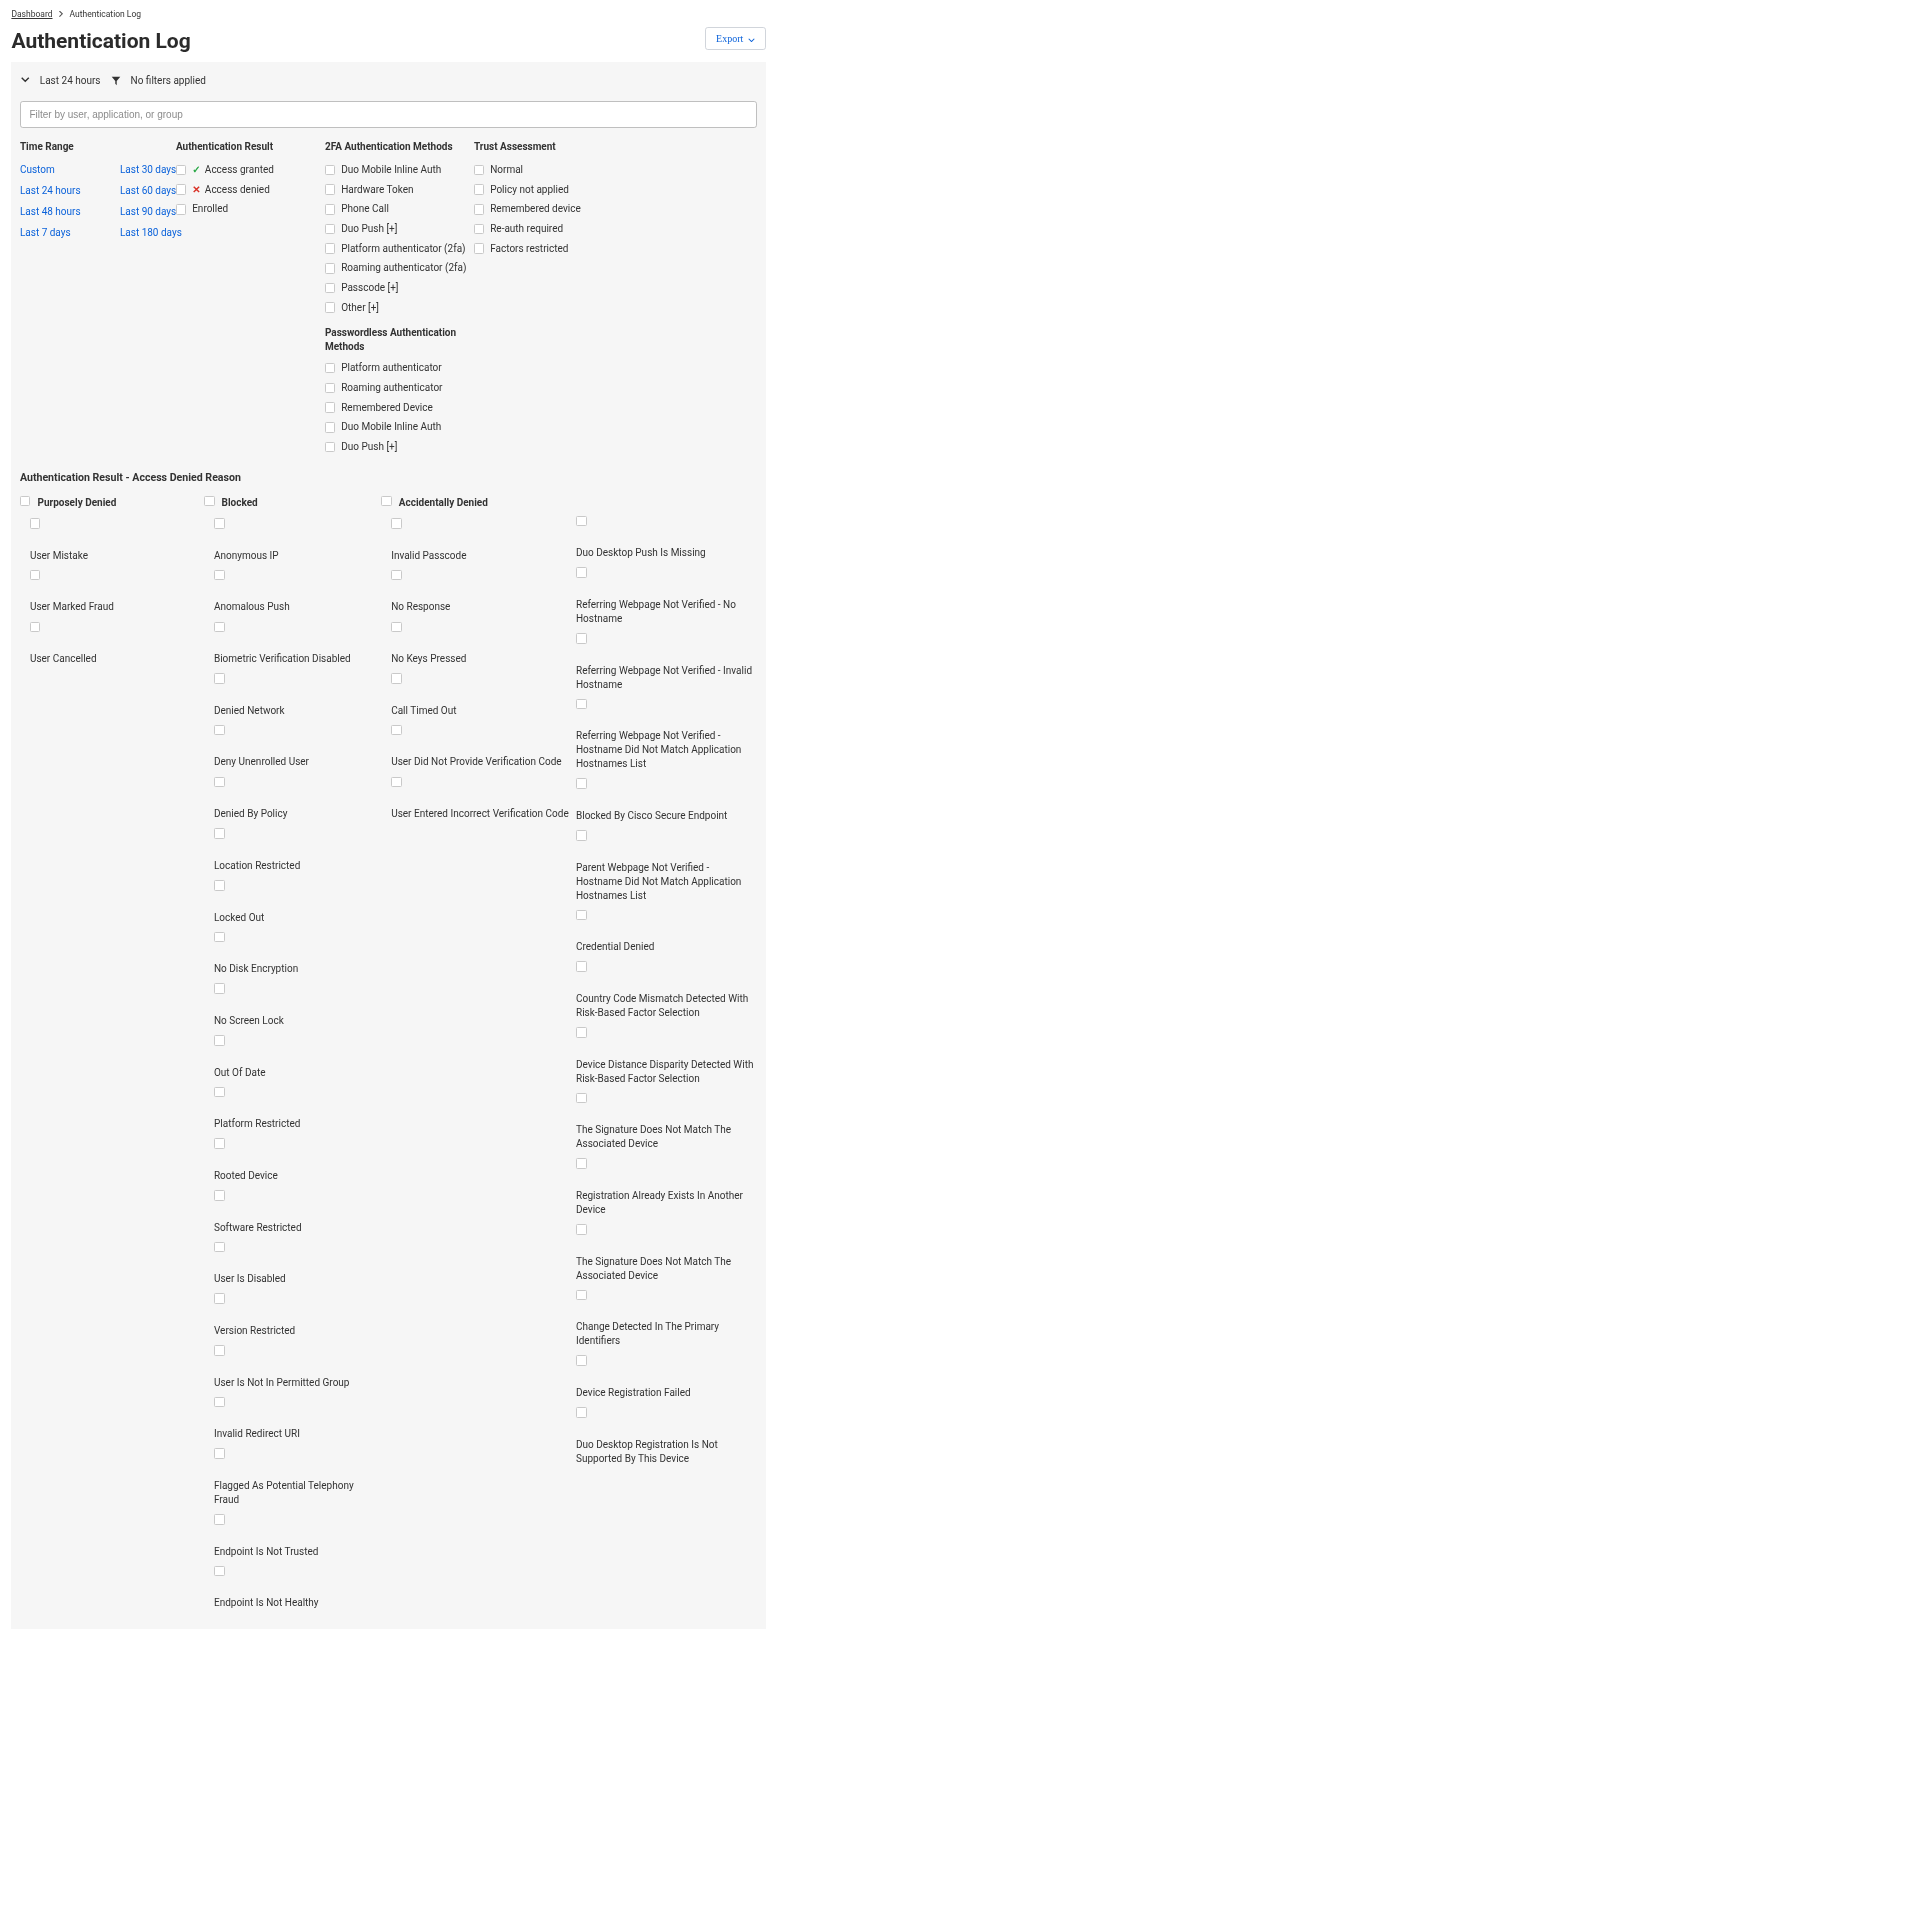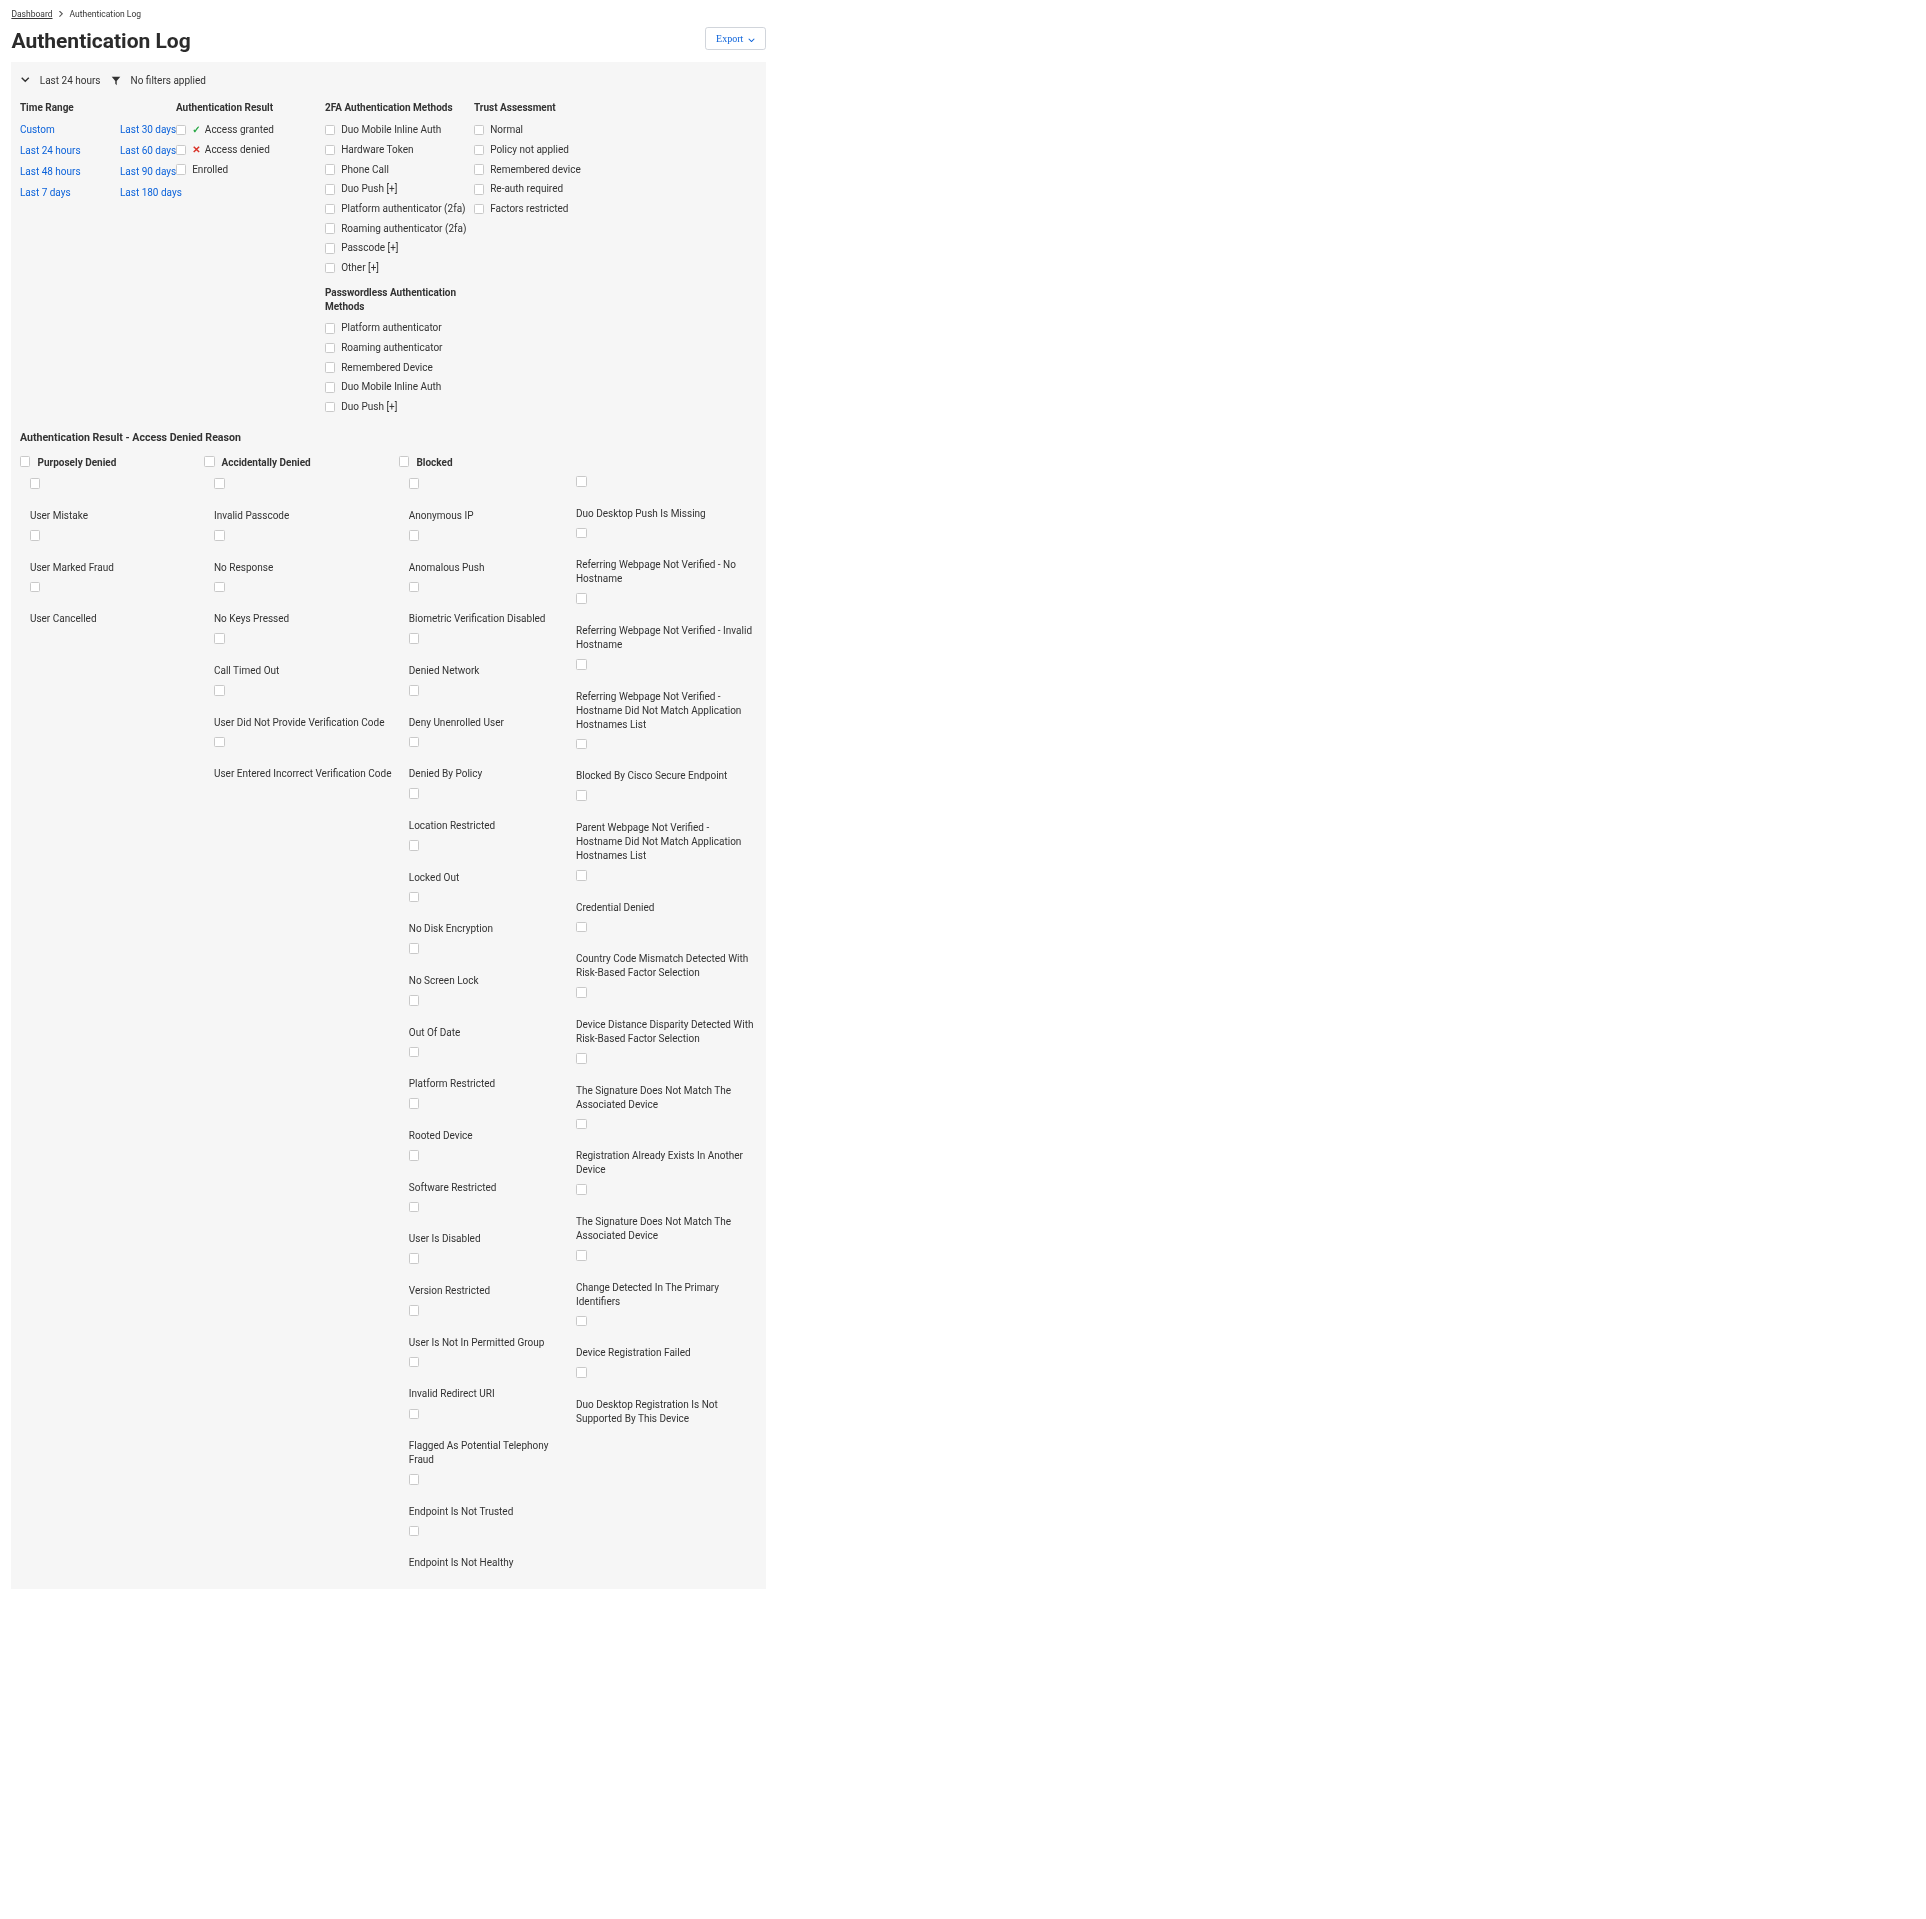--- a/index.html
+++ b/index.html
@@ -204,20 +204,23 @@
       </span>
       <span>Last 24 hours</span>
       <span class="funnel-icon">
         <svg width="10" height="10" viewBox="0 0 14 14">
             <path d="M1 1 H13 L8 7 V13 L6 11 V7 Z" fill="#333"></path>
           </svg>
       </span>
       <span>No filters applied</span>
     </div>
 
+    <div class="search-row">
+      <input class="search-input" type="text" placeholder="Filter by user, application, or group" style="">
+    </div>
 
     <div class="filter-columns">
 
       <div class="col col-time">
         <div class="section-title">Time Range</div>
         <div class="time-grid">
             <a class="link" href="#">Custom</a>
             <a class="link" href="#">Last 30 days</a>
             <a class="link" href="#">Last 24 hours</a>
             <a class="link" href="#">Last 60 days</a>
@@ -397,20 +400,113 @@
                 <span class="checkbox"></span>
                 <span class="sub-check-label"><span>User Marked Fraud</span></span>
               </div>
               <div class="sub-check-row">
                 <span class="checkbox"></span>
                 <span class="sub-check-label"><span>User Cancelled</span></span>
               </div>
             </div>
         </div>
 
+        <div class="denied-col dc-blocked1">
+          <div class="group-header">
+            <span class="checkbox"></span>
+            <span class="glabel">Blocked</span>
+          </div>
+          <div>
+              <div class="sub-check-row">
+                <span class="checkbox"></span>
+                <span class="sub-check-label"><span>Anonymous IP</span></span>
+              </div>
+              <div class="sub-check-row">
+                <span class="checkbox"></span>
+                <span class="sub-check-label"><span>Anomalous Push</span></span>
+              </div>
+              <div class="sub-check-row">
+                <span class="checkbox"></span>
+                <span class="sub-check-label"><span>Biometric Verification Disabled</span></span>
+              </div>
+              <div class="sub-check-row">
+                <span class="checkbox"></span>
+                <span class="sub-check-label"><span>Denied Network</span></span>
+              </div>
+              <div class="sub-check-row">
+                <span class="checkbox"></span>
+                <span class="sub-check-label"><span>Deny Unenrolled User</span></span>
+              </div>
+              <div class="sub-check-row">
+                <span class="checkbox"></span>
+                <span class="sub-check-label"><span>Denied By Policy</span></span>
+              </div>
+              <div class="sub-check-row">
+                <span class="checkbox"></span>
+                <span class="sub-check-label"><span>Location Restricted</span></span>
+              </div>
+              <div class="sub-check-row">
+                <span class="checkbox"></span>
+                <span class="sub-check-label"><span>Locked Out</span></span>
+              </div>
+              <div class="sub-check-row">
+                <span class="checkbox"></span>
+                <span class="sub-check-label"><span>No Disk Encryption</span></span>
+              </div>
+              <div class="sub-check-row">
+                <span class="checkbox"></span>
+                <span class="sub-check-label"><span>No Screen Lock</span></span>
+              </div>
+              <div class="sub-check-row">
+                <span class="checkbox"></span>
+                <span class="sub-check-label"><span>Out Of Date</span></span>
+              </div>
+              <div class="sub-check-row">
+                <span class="checkbox"></span>
+                <span class="sub-check-label"><span>Platform Restricted</span></span>
+              </div>
+              <div class="sub-check-row">
+                <span class="checkbox"></span>
+                <span class="sub-check-label"><span>Rooted Device</span></span>
+              </div>
+              <div class="sub-check-row">
+                <span class="checkbox"></span>
+                <span class="sub-check-label"><span>Software Restricted</span></span>
+              </div>
+              <div class="sub-check-row">
+                <span class="checkbox"></span>
+                <span class="sub-check-label"><span>User Is Disabled</span></span>
+              </div>
+              <div class="sub-check-row">
+                <span class="checkbox"></span>
+                <span class="sub-check-label"><span>Version Restricted</span></span>
+              </div>
+              <div class="sub-check-row">
+                <span class="checkbox"></span>
+                <span class="sub-check-label"><span>User Is Not In Permitted Group</span></span>
+              </div>
+              <div class="sub-check-row">
+                <span class="checkbox"></span>
+                <span class="sub-check-label"><span>Invalid Redirect URI</span></span>
+              </div>
+              <div class="sub-check-row">
+                <span class="checkbox"></span>
+                <span class="sub-check-label"><span>Flagged As Potential Telephony Fraud</span></span>
+              </div>
+              <div class="sub-check-row">
+                <span class="checkbox"></span>
+                <span class="sub-check-label"><span>Endpoint Is Not Trusted</span></span>
+              </div>
+              <div class="sub-check-row">
+                <span class="checkbox"></span>
+                <span class="sub-check-label"><span>Endpoint Is Not Healthy</span></span>
+              </div>
+            </div>
+        </div>
+
         <div class="denied-col dc-accidental">
           <div class="group-header">
             <span class="checkbox"></span>
             <span class="glabel">Accidentally Denied</span>
           </div>
           <div>
               <div class="sub-check-row">
                 <span class="checkbox"></span>
                 <span class="sub-check-label"><span>Invalid Passcode</span></span>
               </div>
@@ -430,113 +526,20 @@
                 <span class="checkbox"></span>
                 <span class="sub-check-label"><span>User Did Not Provide Verification Code</span></span>
               </div>
               <div class="sub-check-row">
                 <span class="checkbox"></span>
                 <span class="sub-check-label"><span>User Entered Incorrect Verification Code</span></span>
               </div>
             </div>
         </div>
 
-        <div class="denied-col dc-blocked1">
-          <div class="group-header">
-            <span class="checkbox"></span>
-            <span class="glabel">Blocked</span>
-          </div>
-          <div>
-              <div class="sub-check-row">
-                <span class="checkbox"></span>
-                <span class="sub-check-label"><span>Anonymous IP</span></span>
-              </div>
-              <div class="sub-check-row">
-                <span class="checkbox"></span>
-                <span class="sub-check-label"><span>Anomalous Push</span></span>
-              </div>
-              <div class="sub-check-row">
-                <span class="checkbox"></span>
-                <span class="sub-check-label"><span>Biometric Verification Disabled</span></span>
-              </div>
-              <div class="sub-check-row">
-                <span class="checkbox"></span>
-                <span class="sub-check-label"><span>Denied Network</span></span>
-              </div>
-              <div class="sub-check-row">
-                <span class="checkbox"></span>
-                <span class="sub-check-label"><span>Deny Unenrolled User</span></span>
-              </div>
-              <div class="sub-check-row">
-                <span class="checkbox"></span>
-                <span class="sub-check-label"><span>Denied By Policy</span></span>
-              </div>
-              <div class="sub-check-row">
-                <span class="checkbox"></span>
-                <span class="sub-check-label"><span>Location Restricted</span></span>
-              </div>
-              <div class="sub-check-row">
-                <span class="checkbox"></span>
-                <span class="sub-check-label"><span>Locked Out</span></span>
-              </div>
-              <div class="sub-check-row">
-                <span class="checkbox"></span>
-                <span class="sub-check-label"><span>No Disk Encryption</span></span>
-              </div>
-              <div class="sub-check-row">
-                <span class="checkbox"></span>
-                <span class="sub-check-label"><span>No Screen Lock</span></span>
-              </div>
-              <div class="sub-check-row">
-                <span class="checkbox"></span>
-                <span class="sub-check-label"><span>Out Of Date</span></span>
-              </div>
-              <div class="sub-check-row">
-                <span class="checkbox"></span>
-                <span class="sub-check-label"><span>Platform Restricted</span></span>
-              </div>
-              <div class="sub-check-row">
-                <span class="checkbox"></span>
-                <span class="sub-check-label"><span>Rooted Device</span></span>
-              </div>
-              <div class="sub-check-row">
-                <span class="checkbox"></span>
-                <span class="sub-check-label"><span>Software Restricted</span></span>
-              </div>
-              <div class="sub-check-row">
-                <span class="checkbox"></span>
-                <span class="sub-check-label"><span>User Is Disabled</span></span>
-              </div>
-              <div class="sub-check-row">
-                <span class="checkbox"></span>
-                <span class="sub-check-label"><span>Version Restricted</span></span>
-              </div>
-              <div class="sub-check-row">
-                <span class="checkbox"></span>
-                <span class="sub-check-label"><span>User Is Not In Permitted Group</span></span>
-              </div>
-              <div class="sub-check-row">
-                <span class="checkbox"></span>
-                <span class="sub-check-label"><span>Invalid Redirect URI</span></span>
-              </div>
-              <div class="sub-check-row">
-                <span class="checkbox"></span>
-                <span class="sub-check-label"><span>Flagged As Potential Telephony Fraud</span></span>
-              </div>
-              <div class="sub-check-row">
-                <span class="checkbox"></span>
-                <span class="sub-check-label"><span>Endpoint Is Not Trusted</span></span>
-              </div>
-              <div class="sub-check-row">
-                <span class="checkbox"></span>
-                <span class="sub-check-label"><span>Endpoint Is Not Healthy</span></span>
-              </div>
-            </div>
-        </div>
-
         <div class="denied-col dc-blocked2">
           <div style="height:18.5px"></div>
           <div>
               <div class="sub-check-row">
                 <span class="checkbox"></span>
                 <span class="sub-check-label"><span>Duo Desktop Push Is Missing</span></span>
               </div>
               <div class="sub-check-row">
                 <span class="checkbox"></span>
                 <span class="sub-check-label"><span>Referring Webpage Not Verified - No Hostname</span></span>

